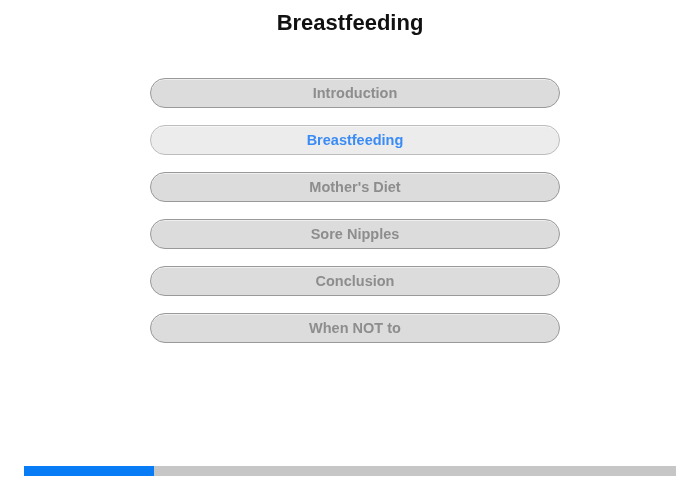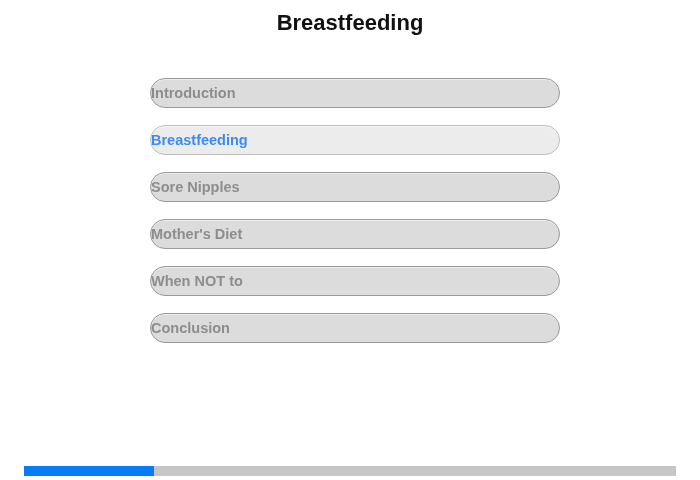--- a/index.html
+++ b/index.html
@@ -49,21 +49,21 @@
     width: 410px;
     height: 30px;
     margin-bottom: 17px;
     border: 1px solid #999999;
     border-radius: 15px;
     background: #dcdcdc;
     color: #8d8d8d;
     font-size: 14.5px;
     font-weight: bold;
     font-family: "Liberation Sans", sans-serif;
-    text-align: left;
+    text-align: center;
     line-height: 28px;
     cursor: pointer;
     padding: 0;
     display: block;
     box-shadow: 0 1px 0 rgba(255,255,255,0.55) inset;
   }
 
   .nav-button.active {
     background: #ececec;
     color: #3b8bf4;
@@ -87,23 +87,23 @@
 </head>
 <body>
 
 <div class="page">
 
   <div class="page-title">Breastfeeding</div>
 
   <div class="nav-list">
       <button class="nav-button">Introduction</button>
       <button class="nav-button active">Breastfeeding</button>
+      <button class="nav-button">Mother's Diet</button>
       <button class="nav-button">Sore Nipples</button>
-      <button class="nav-button">Mother's Diet</button>
+      <button class="nav-button">Conclusion</button>
       <button class="nav-button">When NOT to</button>
-      <button class="nav-button">Conclusion</button>
     </div>
 
   <div class="progress-wrap">
     <div class="progress-fill" style="width: 20%;"></div>
   </div>
 
 </div>
 
 </body></html>

